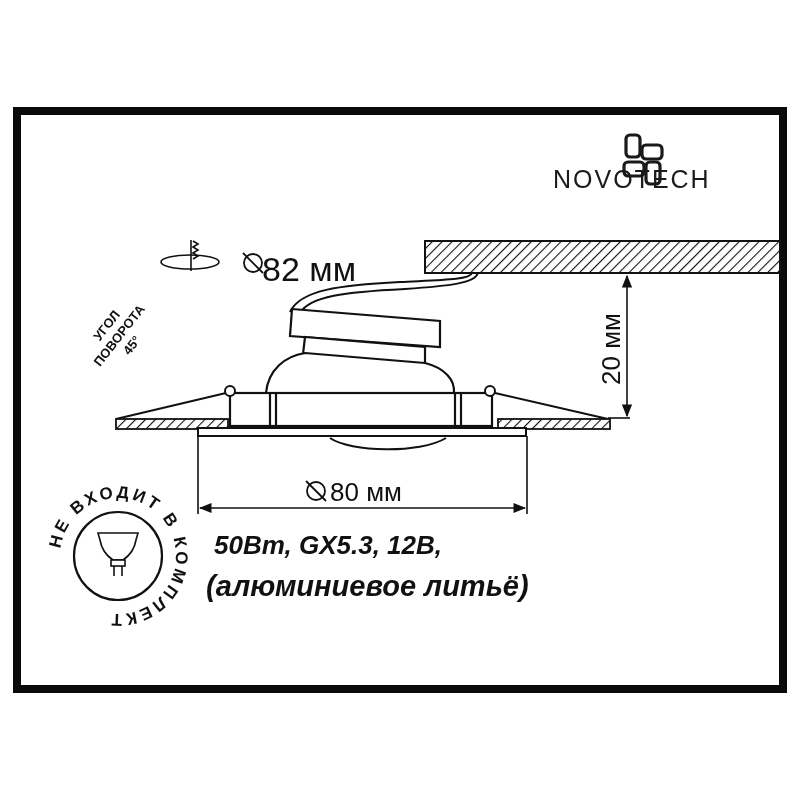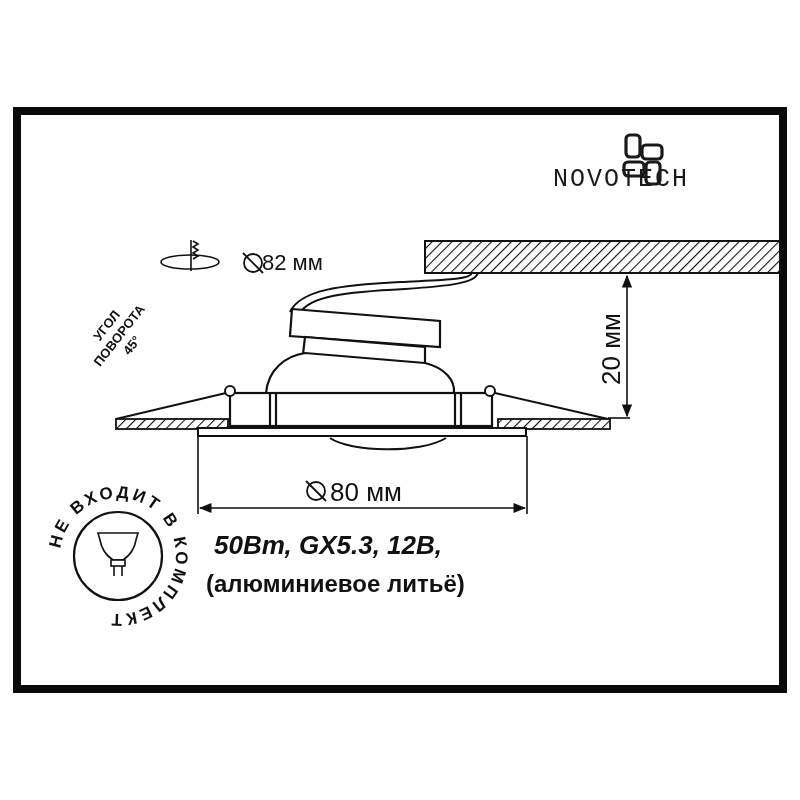--- a/index.html
+++ b/index.html
@@ -3,26 +3,26 @@
   <meta charset="utf-8">
   <style>
     html, body { margin: 0; padding: 0; background: #ffffff; }
     body { width: 800px; height: 800px; position: relative; overflow: hidden;
            font-family: "Liberation Sans", sans-serif; color: #111; }
     .frame { position: absolute; left: 13px; top: 107px; width: 758px; height: 570px;
              border: 8px solid #0a0a0a; background: #fff; }
     svg.art { position: absolute; left: 0; top: 0; width: 800px; height: 800px; }
     .txt { position: absolute; white-space: nowrap; }
     .brand { left: 553px; top: 165px; font-size: 25px; letter-spacing: 2px; font-weight: normal;
-             color: #1a1a1a; font-family: Liberation Mono, monospace; }
-    .dim82 { left: 262px; top: 250px; font-size: 22px; }
+             color: #1a1a1a; font-family: Liberation Sans, sans-serif; }
+    .dim82 { left: 262px; top: 250px; font-size: 34px; }
     .dim92 { left: 330px; top: 477px; font-size: 26px; }
     .dim20 { left: 596px; top: 385px; font-size: 26px; transform: rotate(-90deg); transform-origin: 0 0; }
     .spec1 { left: 214px; top: 530px; font-size: 26px; font-weight: bold; font-style: italic; }
-    .spec2 { left: 206px; top: 570px; font-size: 24px; font-weight: bold; }
+    .spec2 { left: 206px; top: 570px; font-size: 29px; font-weight: bold; font-style: italic; }
     .rot { left: 78px; top: 350px; font-size: 13px; font-weight: bold; line-height: 16px;
            transform: rotate(-52deg); transform-origin: 0 0; text-align: center; }
     .rot span { display: block; }
   </style>
 </head>
 <body>
 
 <div class="frame"></div>
 
 <svg class="art" viewBox="0 0 800 800" xmlns="http://www.w3.org/2000/svg">

